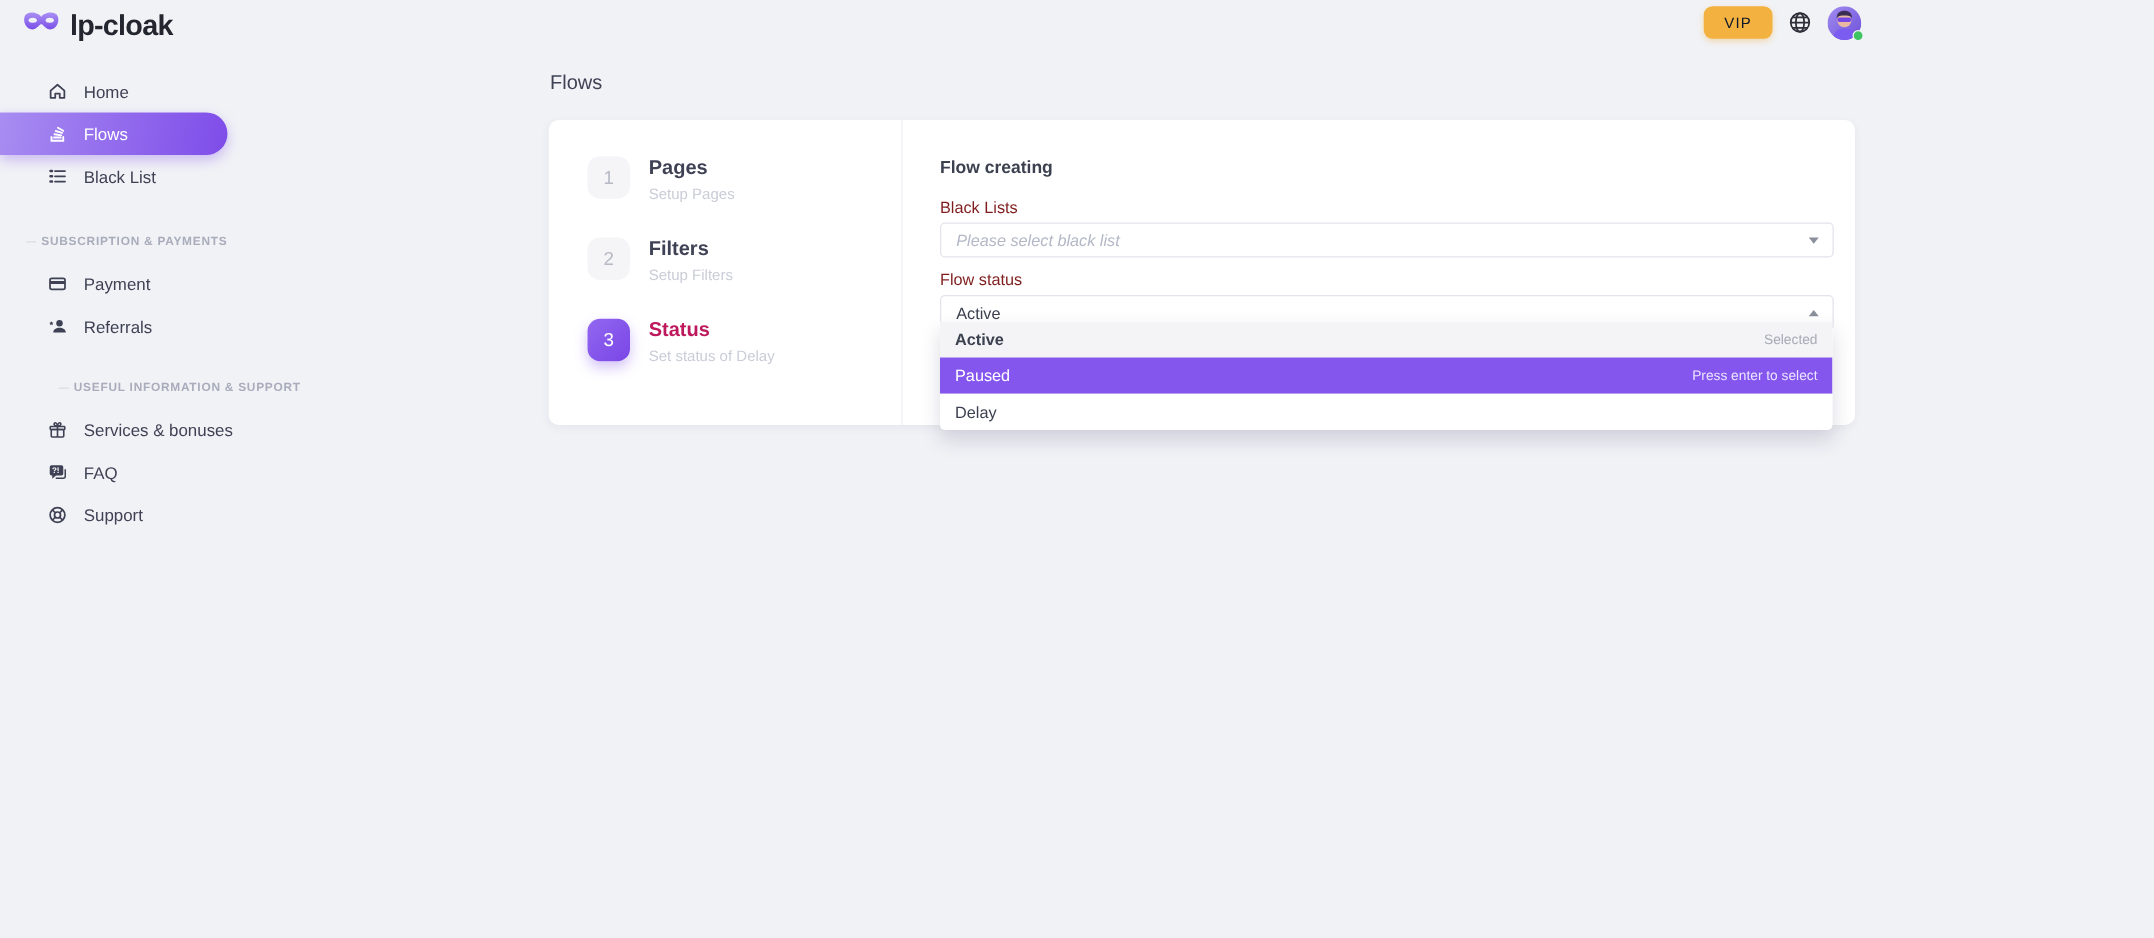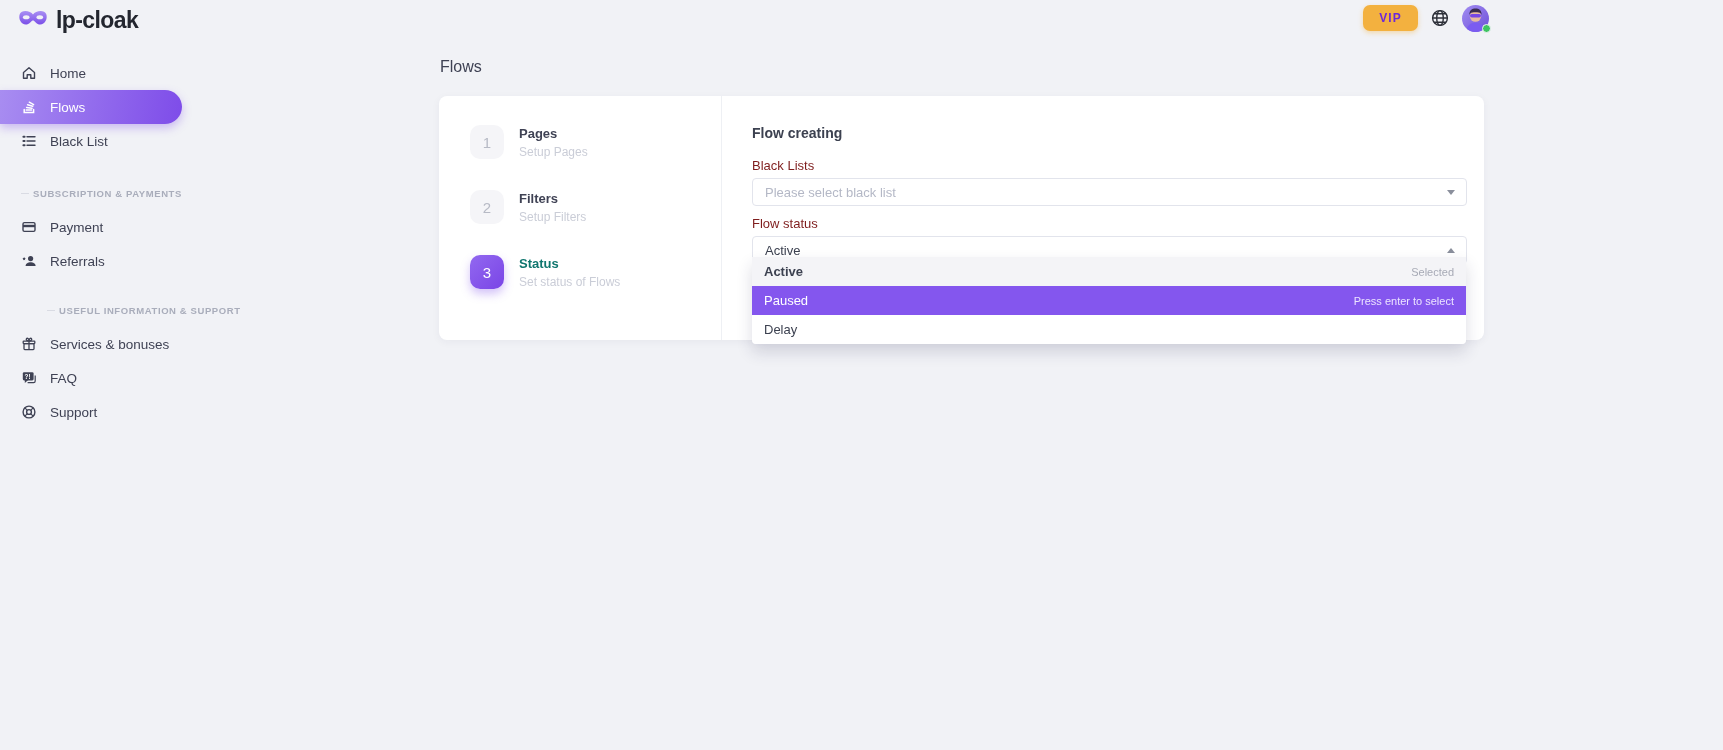--- a/index.html
+++ b/index.html
@@ -10,37 +10,37 @@
     font-family:"Liberation Sans", sans-serif;
     color:#3f4254;
     overflow:hidden;
   }
 
   
   .logo { position:absolute; left:18px; top:7px; display:flex; align-items:center; gap:8px; cursor:pointer; }
   .logo-text { font-size:23px; font-weight:800; color:#23262f; letter-spacing:-0.6px;text-align:center; }
   .top-right { position:absolute; left:1363px; top:3px; height:30px; display:flex; align-items:center; gap:12px; }
   .vip-btn {
-    width:55px; height:26px; background:#f3b13f; color:#6d28d9; border:none; border-radius:7px;
-    font-size:12px; font-weight:bold; letter-spacing:1px; cursor:pointer;
+    width:55px; height:26px; background:#f3b13f; color:#0f172a; border:none; border-radius:7px;
+    font-size:12px; font-weight:normal; letter-spacing:1px; cursor:pointer;
     display:flex; align-items:center; justify-content:center;
     box-shadow:0 2px 5px rgba(243,177,63,.4); font-family:"Liberation Sans", sans-serif;
   }
   .globe-btn { width:20px; height:20px; cursor:pointer; display:flex; align-items:center; }
   .avatar-wrap { position:relative; width:27px; height:27px; cursor:pointer; }
   .avatar-wrap svg { display:block; }
   .online-dot {
     position:absolute; right:-2px; bottom:-1px; width:9px; height:9px;
     background:#3fc462; border:1.5px solid #f1f2f6; border-radius:50%;
   }
 
   
   .sidebar { position:absolute; left:0; top:56px; width:182px; }
   .nav-item {
-    height:34px; display:flex; align-items:center; gap:13px; padding-left:20px;
+    height:34px; display:flex; align-items:center; gap:13px; padding-left:37px;
     font-size:13.5px; color:#3f4254; cursor:pointer; white-space:nowrap;
   }
   .nav-item .ni { width:17px; height:17px; flex:0 0 17px; display:flex; align-items:center; justify-content:center; }
   .nav-item.active {
     color:#fff; border-radius:0 17px 17px 0;
     background:linear-gradient(100deg,#a88df1 0%,#7e4ce9 100%);
     box-shadow:0 4px 10px rgba(126,76,233,.35);
   }
   .section-header {
     display:flex; align-items:center; margin:28px 0 10px 0; height:14px;
@@ -61,32 +61,32 @@
   .step-1 { top:29px; } .step-2 { top:94px; } .step-3 { top:159px; }
   .step-num {
     width:34px; height:34px; border-radius:10px; background:#f5f5f8; color:#b7bac5;
     font-size:15px; display:flex; align-items:center; justify-content:center; flex:0 0 34px;
   }
   .step.active .step-num {
     background:linear-gradient(135deg,#9268f0,#7a45e6); color:#fff;
     box-shadow:0 5px 10px rgba(130,80,235,.35);
   }
   .step-texts { padding-top:1px; }
-  .step-title { font-size:13px; font-weight:bold; color:#3f4254; }
-  .step.active .step-title { color:#0f766e; }
+  .step-title { font-size:16px; font-weight:bold; color:#3f4254; }
+  .step.active .step-title { color:#be185d; }
   .step-sub { font-size:12px; color:#cacdd7; margin-top:4px; white-space:nowrap; }
 
   .form-panel { position:absolute; left:283px; top:0; right:0; bottom:0; padding:29px 17px 0 30px; }
   .form-title { font-size:14px; font-weight:bold; color:#3c4150; }
   .field-label { font-size:13px; color:#7f1d1d; margin-top:17px; }
   .select {
     margin-top:5px; height:28px; background:#fff; border:1px solid #e2e4ec; border-radius:4px;
     display:flex; align-items:center; padding:0 12px; font-size:13px; position:relative; cursor:pointer;
   }
-  .select .placeholder { color:#b4b8c6; }
+  .select .placeholder { color:#b4b8c6;font-style:italic; }
   .select .value { color:#3c4150; }
   .caret { position:absolute; right:11px; width:0; height:0; }
   .caret.down { border-left:4px solid transparent; border-right:4px solid transparent; border-top:5px solid #8a8f9c; }
   .caret.up { border-left:4px solid transparent; border-right:4px solid transparent; border-bottom:5px solid #8a8f9c; }
   .field-label.second { margin-top:10px; }
 
   .dropdown {
     position:absolute; left:30px; top:161px; width:714px; z-index:5;
     border-radius:0 0 4px 4px; overflow:hidden;
     box-shadow:0 8px 16px rgba(40,40,80,.16);
@@ -260,21 +260,21 @@
       <div class="step-num">2</div>
       <div class="step-texts">
         <div class="step-title">Filters</div>
         <div class="step-sub">Setup Filters</div>
       </div>
     </div>
     <div class="step step-3 active">
       <div class="step-num">3</div>
       <div class="step-texts">
         <div class="step-title">Status</div>
-        <div class="step-sub">Set status of Flows</div>
+        <div class="step-sub">Set status of Delay</div>
       </div>
     </div>
   </div>
 
   <div class="form-panel">
     <div class="form-title">Flow creating</div>
 
     <div class="field-label">Black Lists</div>
     <div class="select">
       <span class="placeholder">Please select black list</span>

